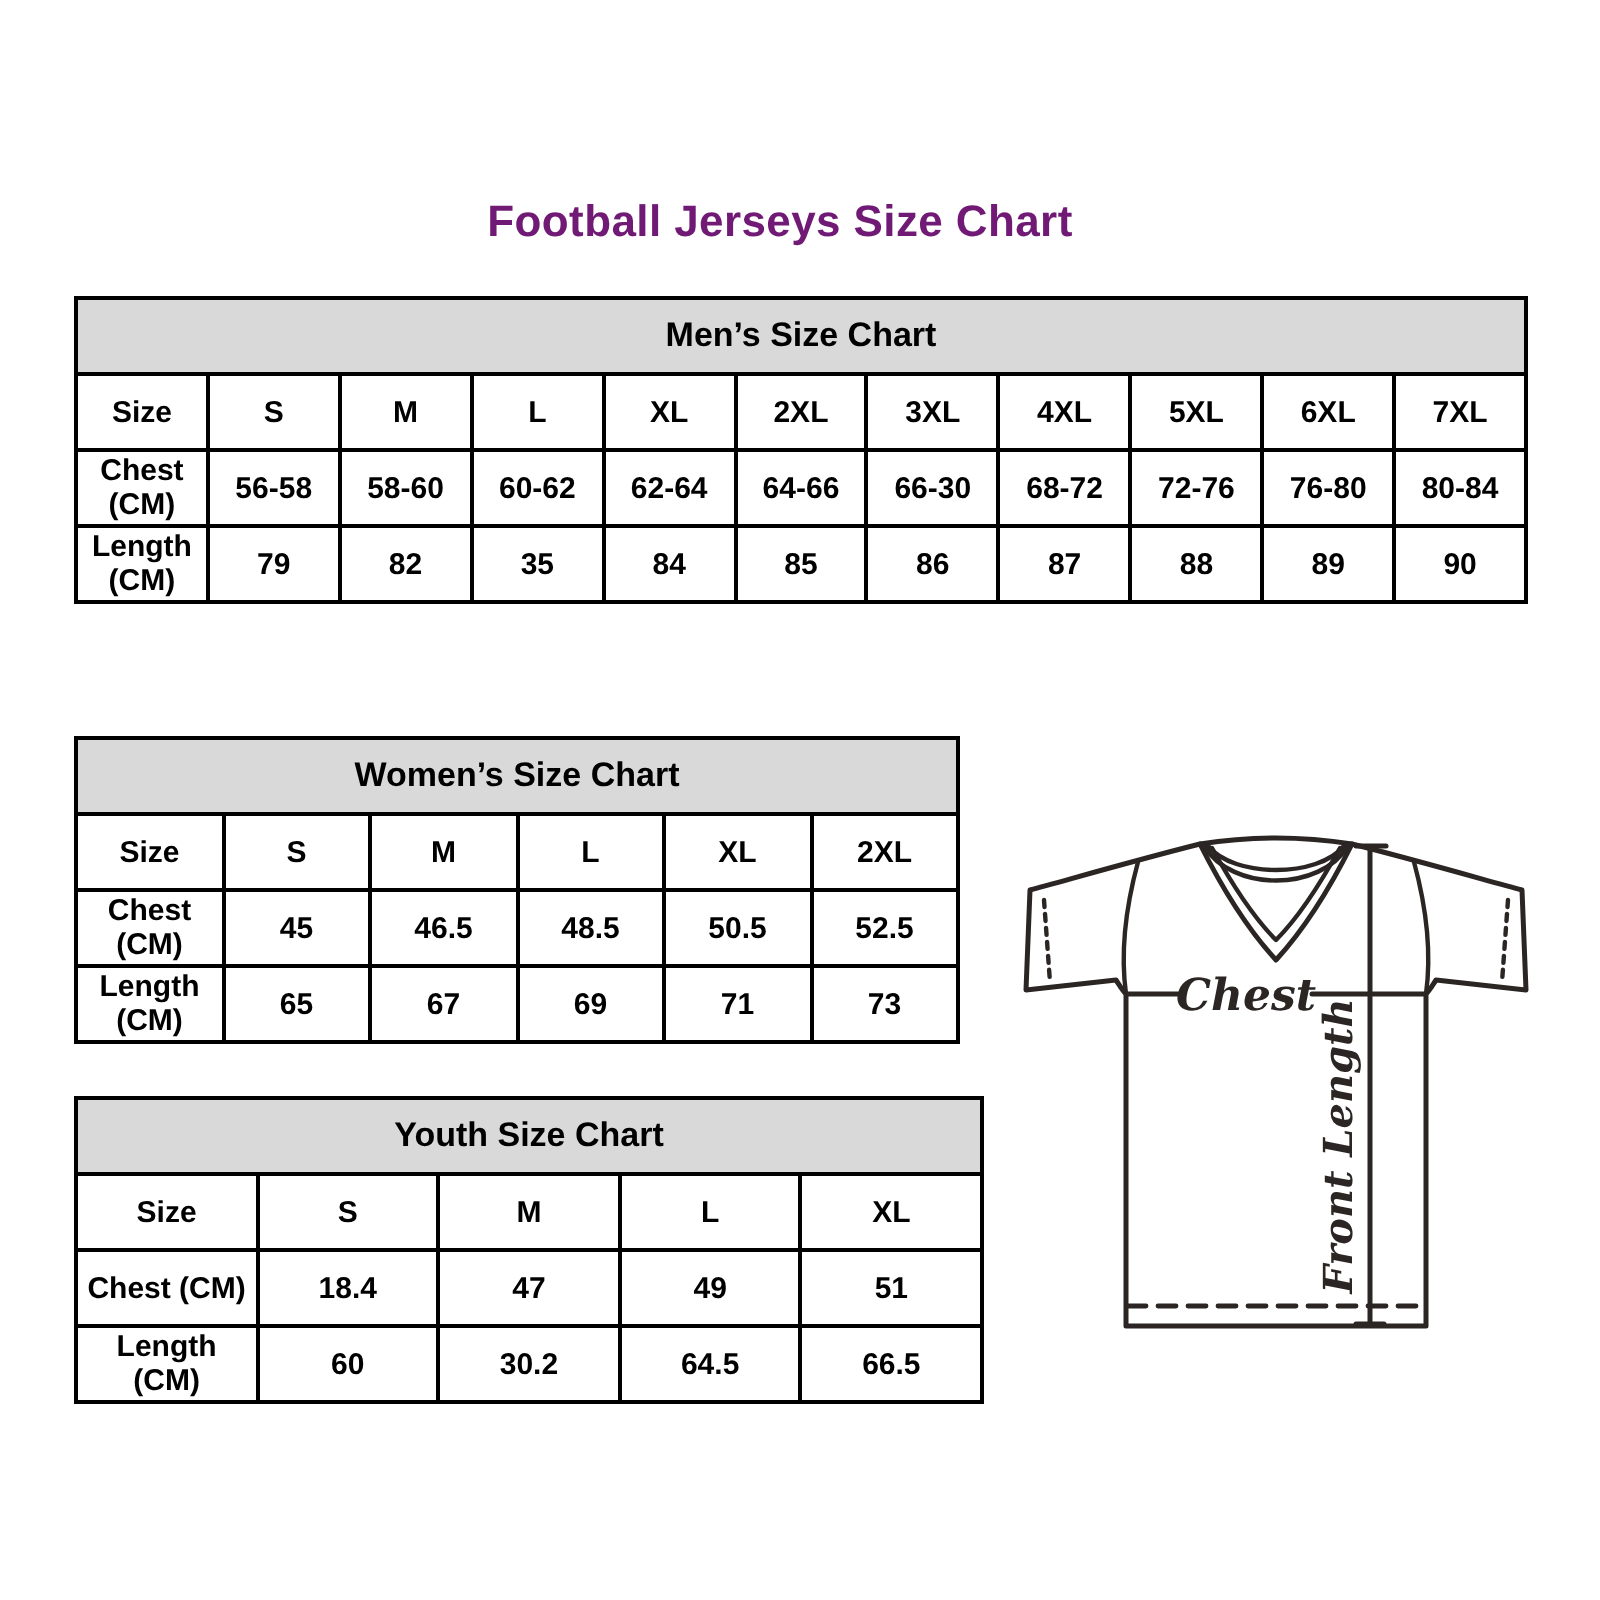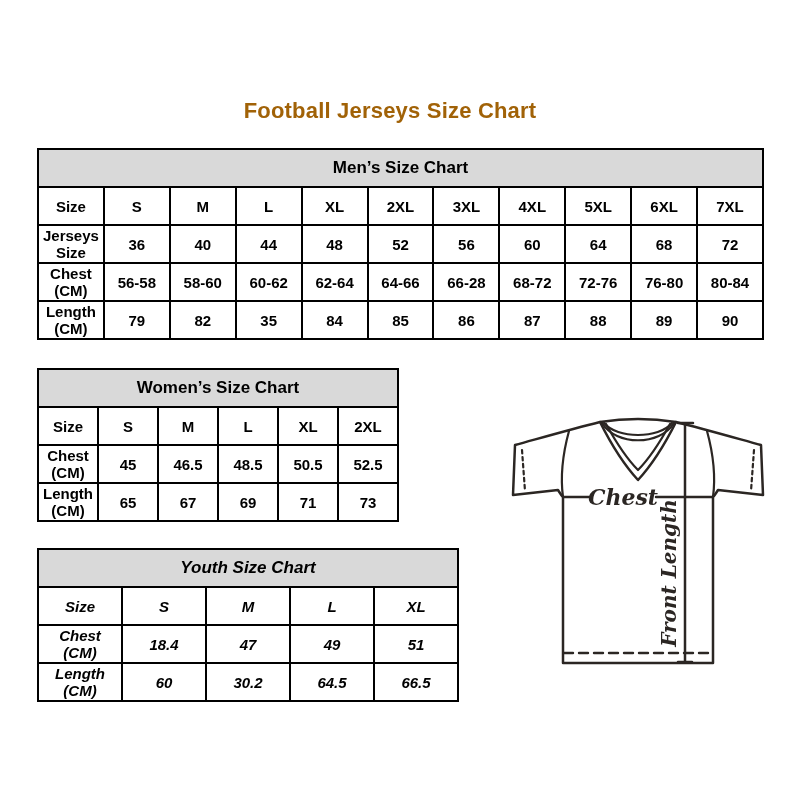--- a/index.html
+++ b/index.html
@@ -2,39 +2,39 @@
 <html style="--header-bg: #d9d9d9; --stroke-col: #2b2623;"><head>
 <meta charset="utf-8">
 <style>
   html,body { margin:0; padding:0; background:#ffffff; }
   .page {
     position:relative; width:800px; height:800px; background:#fff;
     font-family:"Liberation Sans", sans-serif; overflow:hidden;
   }
   .title {
     position:absolute; top:98px; left:0; width:780px; margin:0;
-    text-align:center; font-size:22px; font-weight:bold; color:#a16207;
+    text-align:center; font-size:22px; font-weight:bold; color:#701a75;
     letter-spacing:0.2px;
   }
   table.size-table {
     position:absolute; border-collapse:collapse; table-layout:fixed;
     background:#fff;
     padding-left:29px;
   }
   table.size-table th, table.size-table td {
     border:2px solid #000; text-align:center; vertical-align:middle;
     font-weight:bold; color:#000; padding:0 2px; overflow:hidden;
   }
   table.size-table td { height:36px; font-size:15px; }
   table.size-table th.table-title {
     height:36px; font-size:17px; background:var(--header-bg, #d9d9d9);
   }
   table.mens   { left:37px; top:148px; width:727px; }
-  table.womens { left:37px; top:368px; width:362px;border-radius:12px; }
-  table.youth  { left:37px; top:548px; width:422px;font-style:italic; }
+  table.womens { left:37px; top:368px; width:443px;border-radius:12px; }
+  table.youth  { left:37px; top:548px; width:455px; }
   .jersey-wrap { position:absolute; left:512px; top:418px; width:252px; height:250px;text-decoration:underline; }
   .jersey-wrap svg { overflow:visible; display:block; }
   .diagram-label {
     font-family:"DejaVu Serif", serif; font-style:italic; font-weight:bold;
     fill:var(--stroke-col, #2b2623);
   }
 </style>
 </head>
 <body>
 
@@ -56,40 +56,27 @@
           <td>L</td>
           <td>XL</td>
           <td>2XL</td>
           <td>3XL</td>
           <td>4XL</td>
           <td>5XL</td>
           <td>6XL</td>
           <td>7XL</td>
         </tr>
         <tr>
-          <td style="width: 110px;">Jerseys Size</td>
-          <td>36</td>
-          <td>40</td>
-          <td>44</td>
-          <td>48</td>
-          <td>52</td>
-          <td>56</td>
-          <td>60</td>
-          <td>64</td>
-          <td>68</td>
-          <td>72</td>
-        </tr>
-        <tr>
           <td style="width: 110px;">Chest (CM)</td>
           <td>56-58</td>
           <td>58-60</td>
           <td>60-62</td>
           <td>62-64</td>
           <td>64-66</td>
-          <td>66-28</td>
+          <td>66-30</td>
           <td>68-72</td>
           <td>72-76</td>
           <td>76-80</td>
           <td>80-84</td>
         </tr>
         <tr>
           <td style="width: 110px;">Length (CM)</td>
           <td>79</td>
           <td>82</td>
           <td>35</td>

